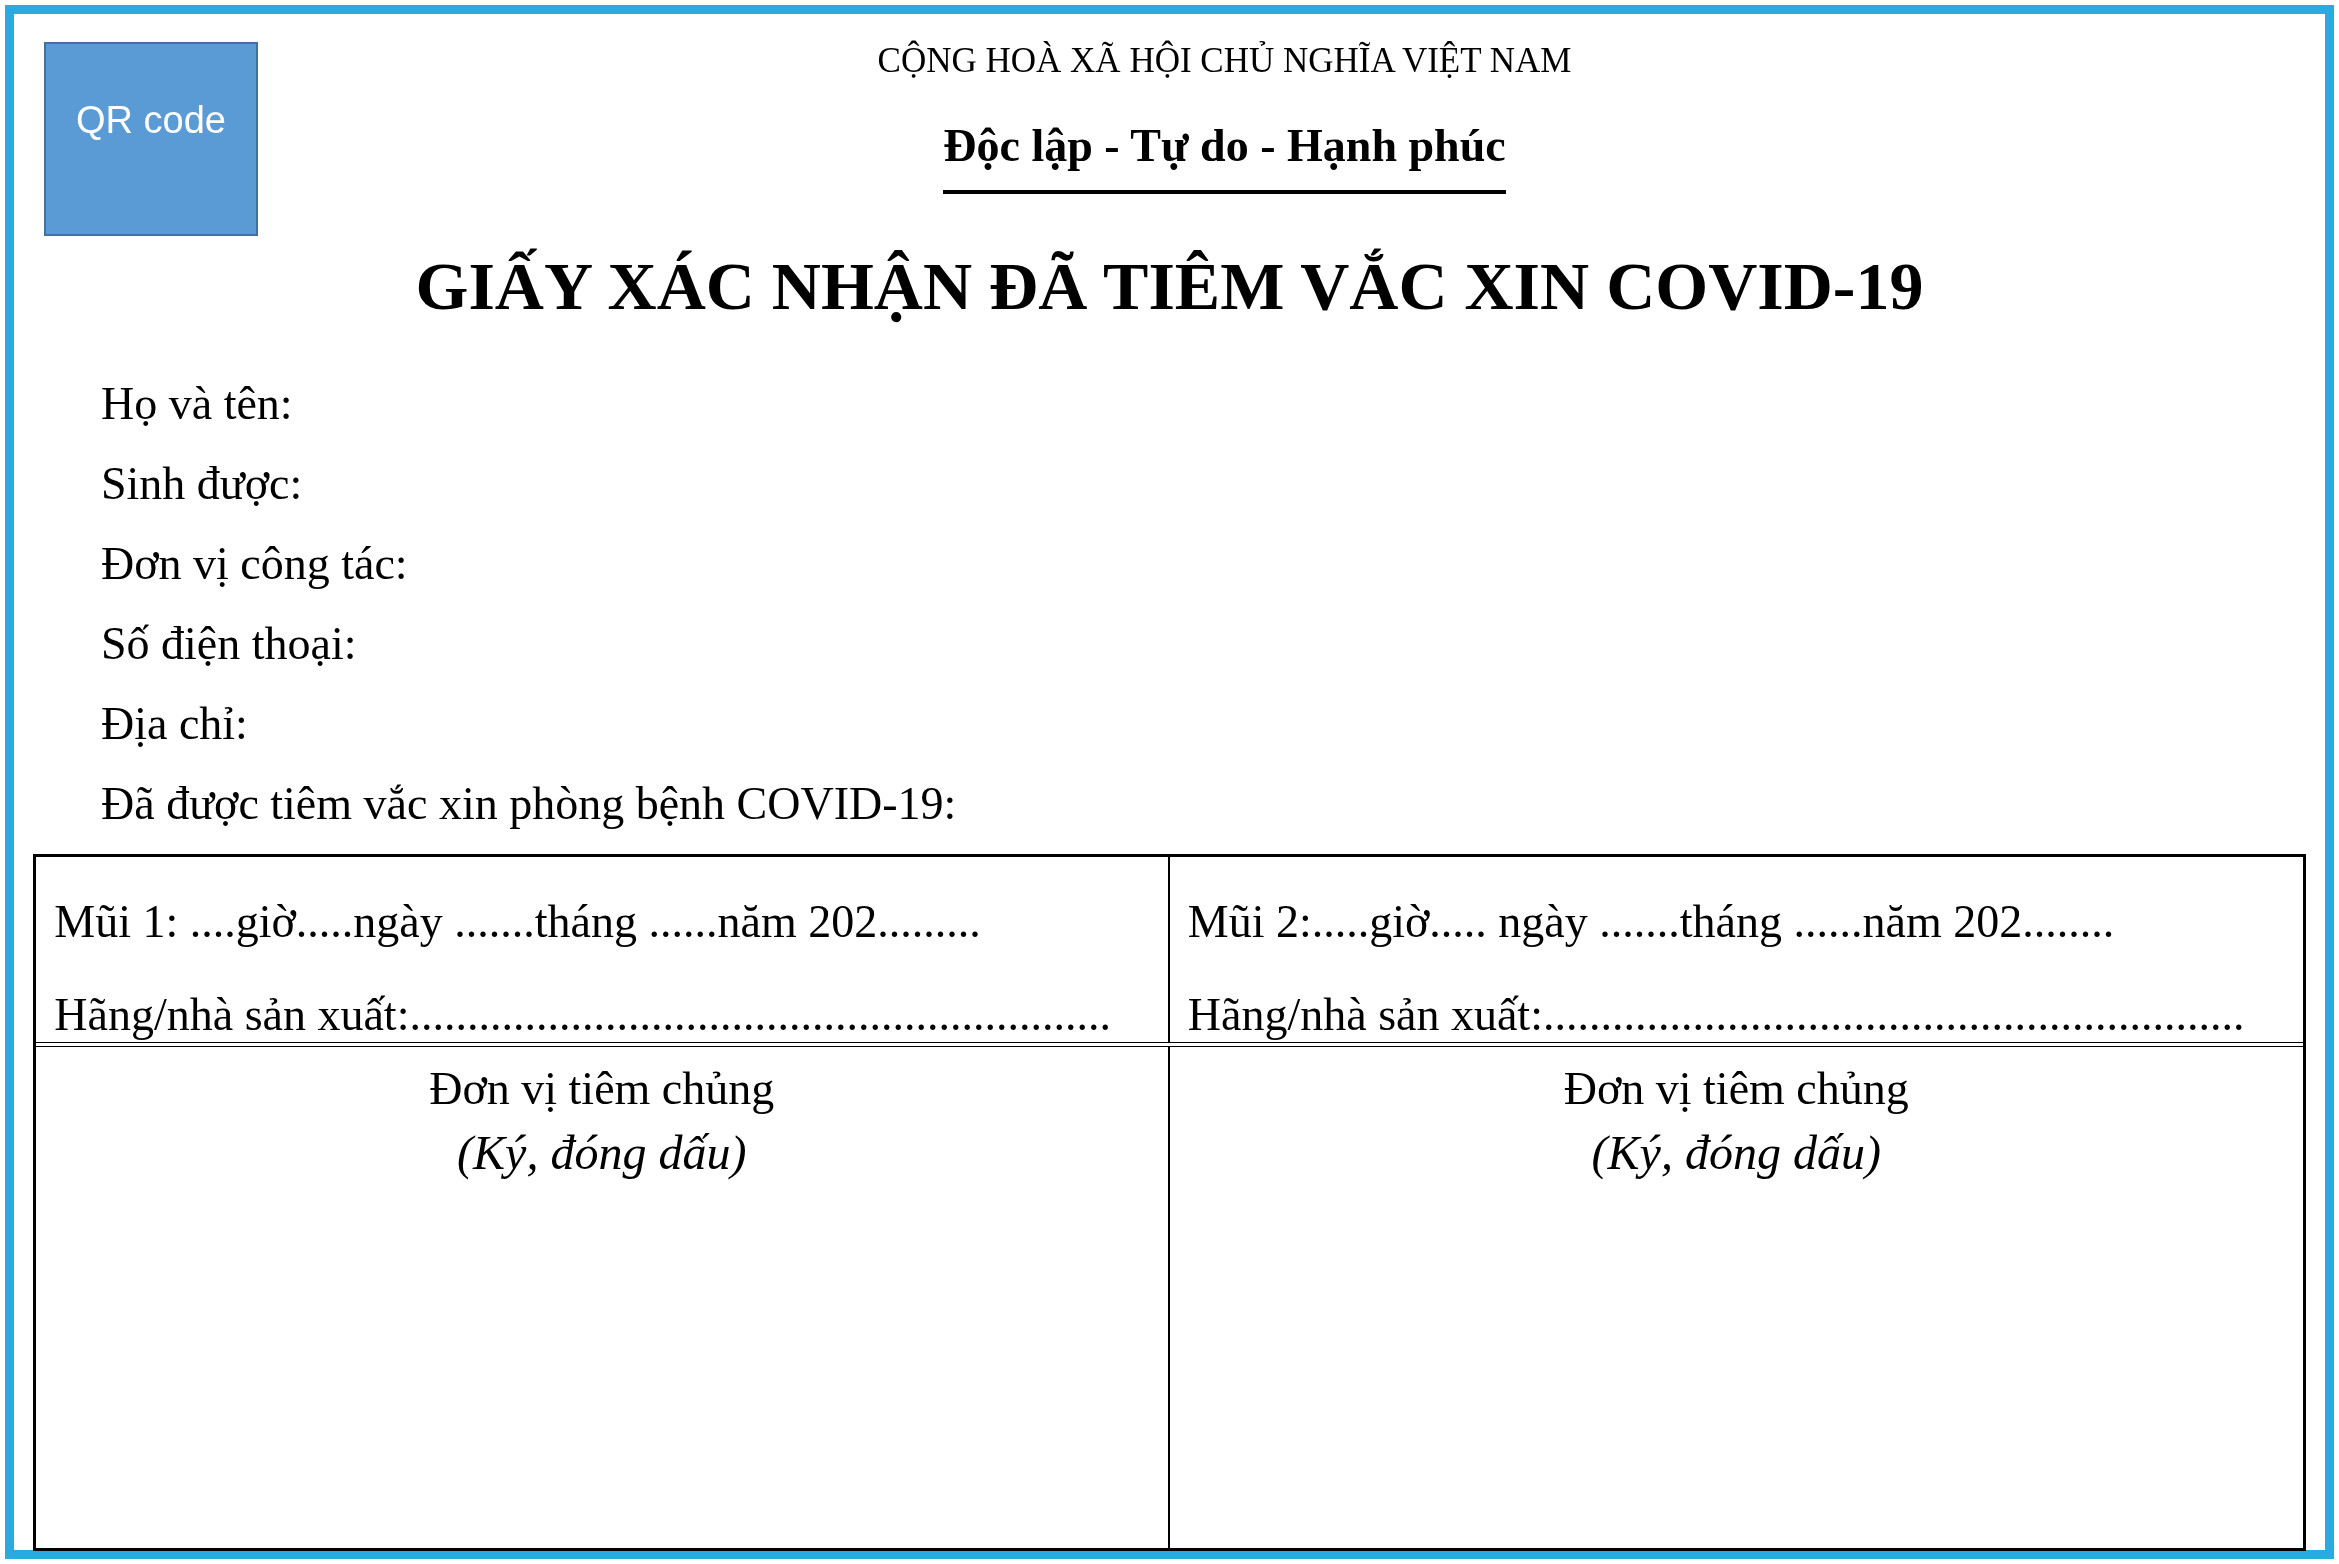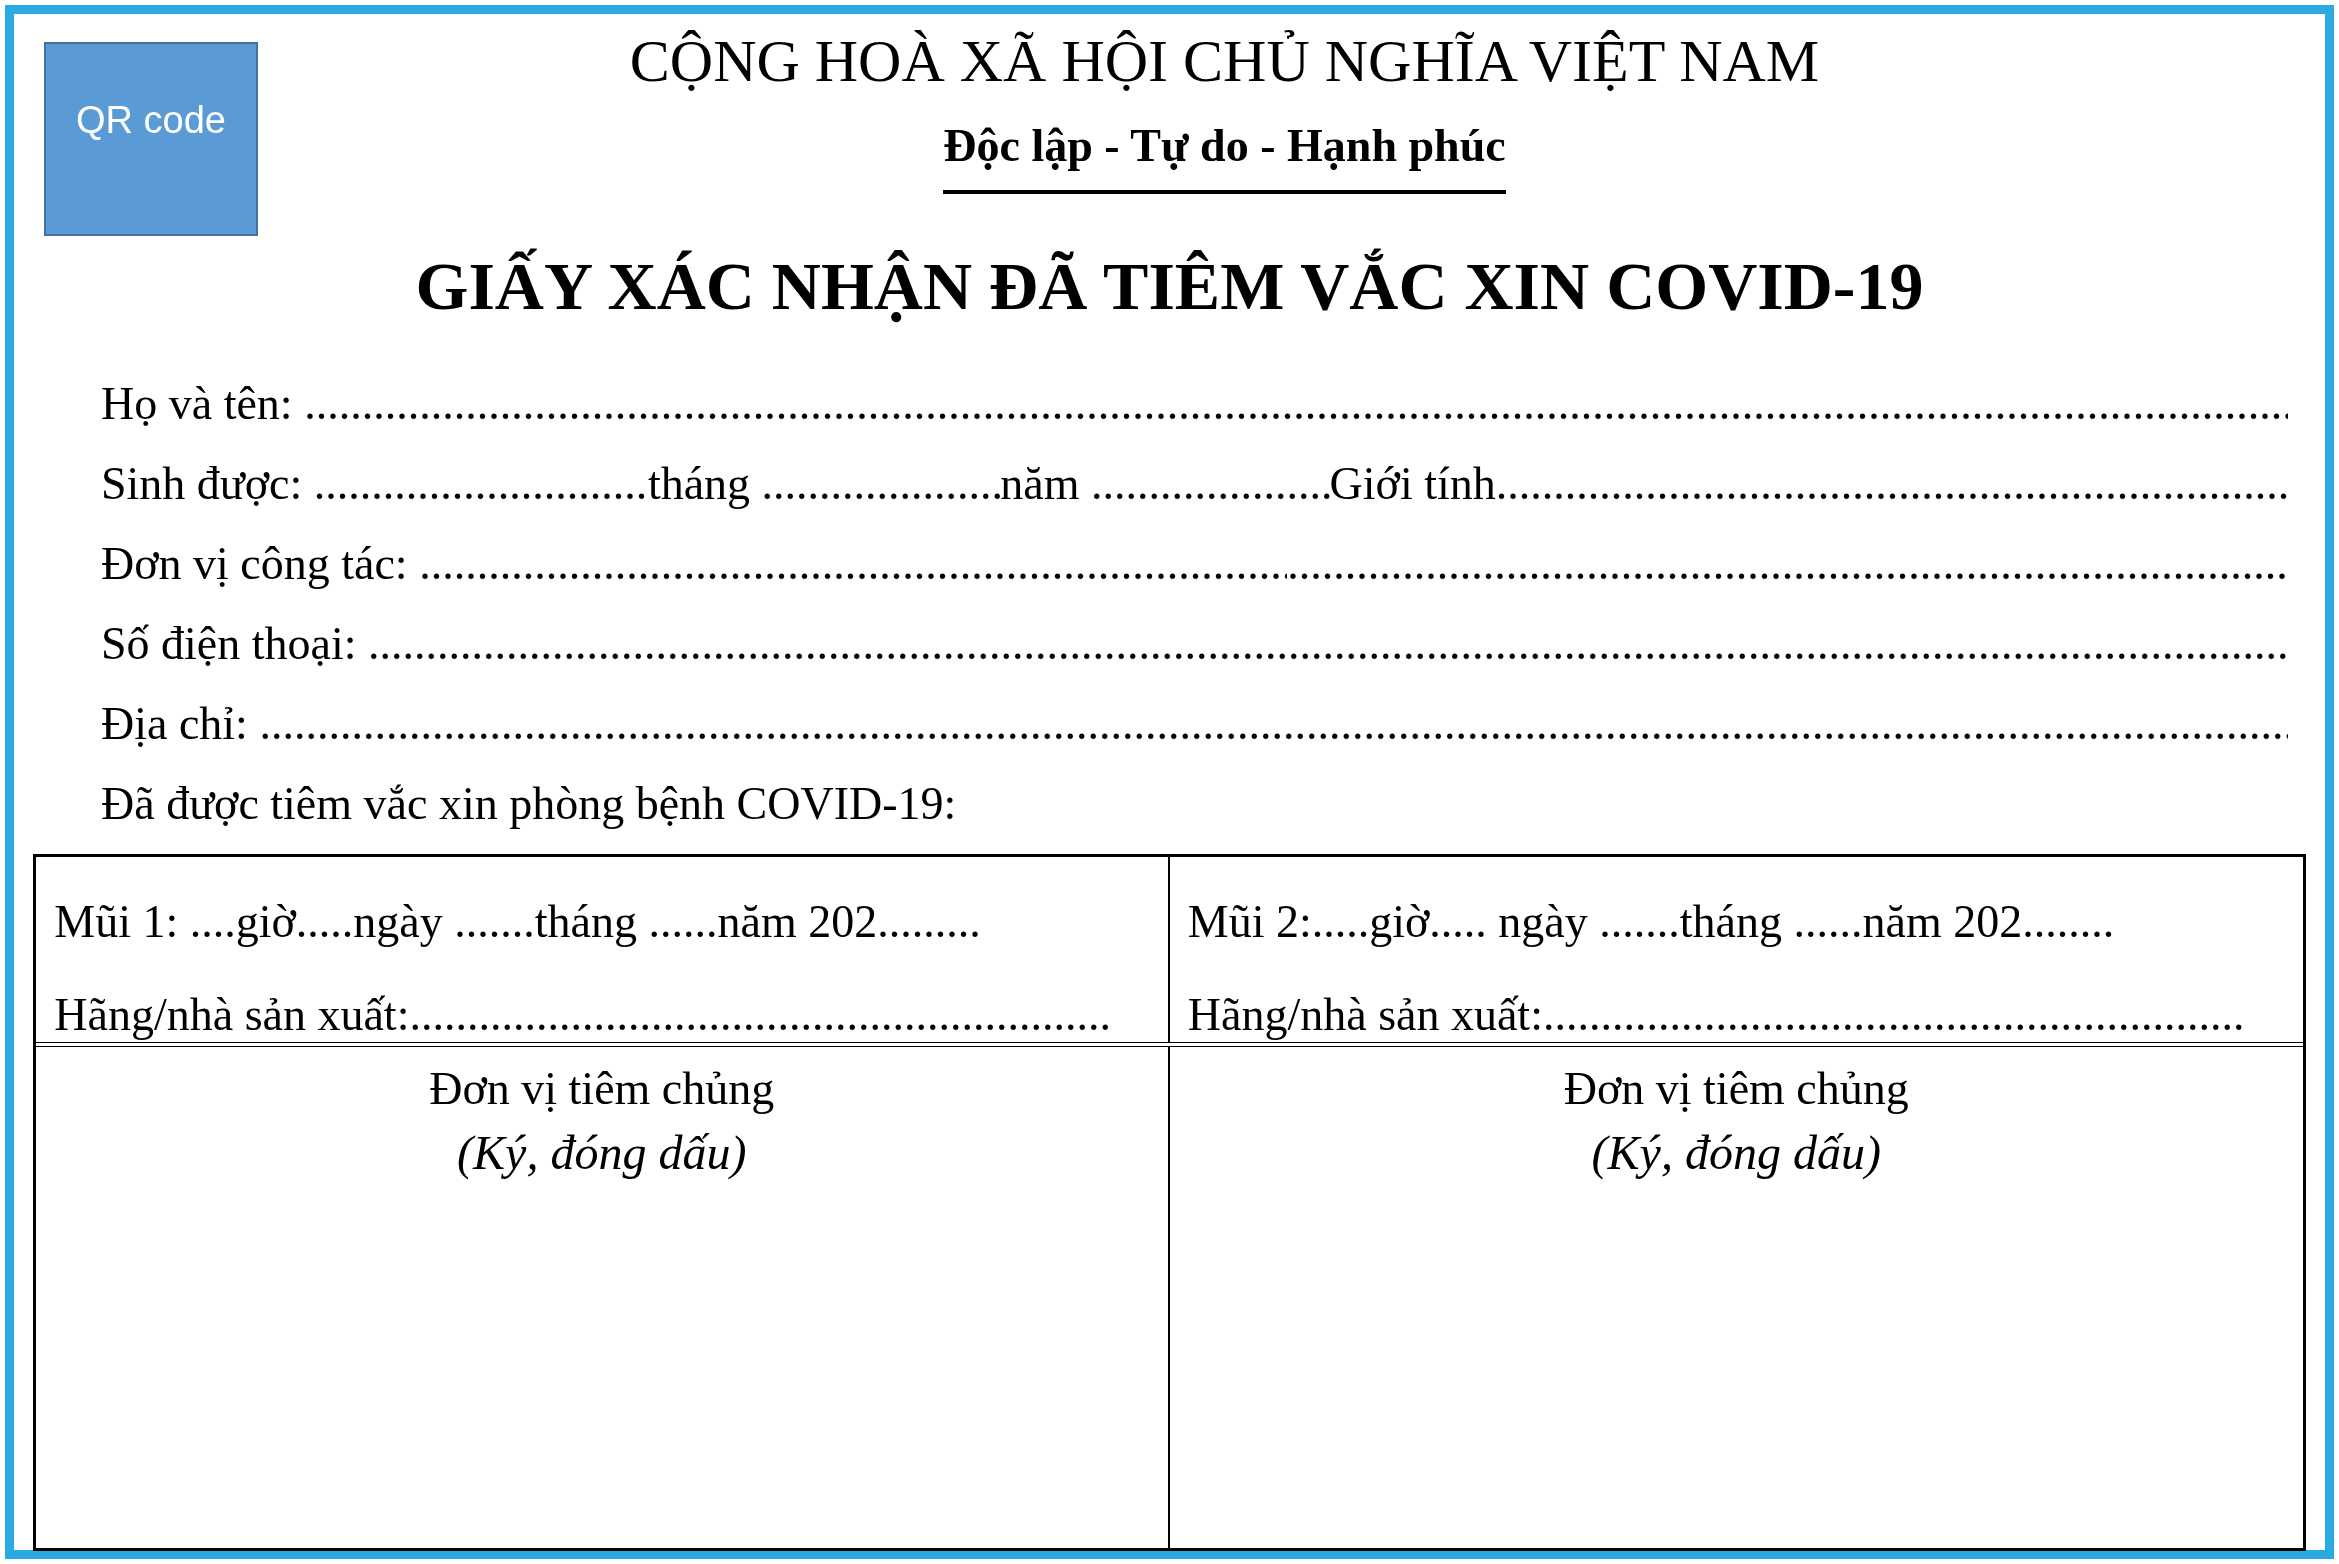--- a/index.html
+++ b/index.html
@@ -25,38 +25,39 @@
   }
   .qr-box span{
     font-family:"Liberation Sans","DejaVu Sans",sans-serif;
     font-size:38px;color:#ffffff;
   }
   
   .header{
     position:absolute;left:110px;right:0;top:31px;
     text-align:center;
   }
-  .header .line1{font-size:60px;line-height:60px;}
+  .header .line1{font-size:35px;line-height:60px;}
   .header .line2{
     display:inline-block;margin-top:29px;
     font-size:46px;font-weight:bold;line-height:51px;
     border-bottom:4.6px solid #000;padding-bottom:19px;
   }
   .doc-title{
     position:absolute;left:0;right:0;top:236px;
     text-align:center;font-size:68px;font-weight:bold;line-height:101px;
   }
   
   .fields{
     position:absolute;left:101px;right:51px;top:364px;
   }
   .field-line{
     display:flex;align-items:baseline;
     font-size:46px;line-height:80px;height:80px;
     overflow:hidden;
+    flex-direction:column;
   }
   .seg-label{white-space:pre;flex:0 0 auto;}
   .seg-leader{
     flex-grow:1;flex-basis:0;min-width:0;
     overflow:hidden;white-space:nowrap;
   }
   
   .vax-table{
     position:absolute;left:33px;right:33px;top:854px;bottom:12.8px;
     border:3.7px solid #000;

